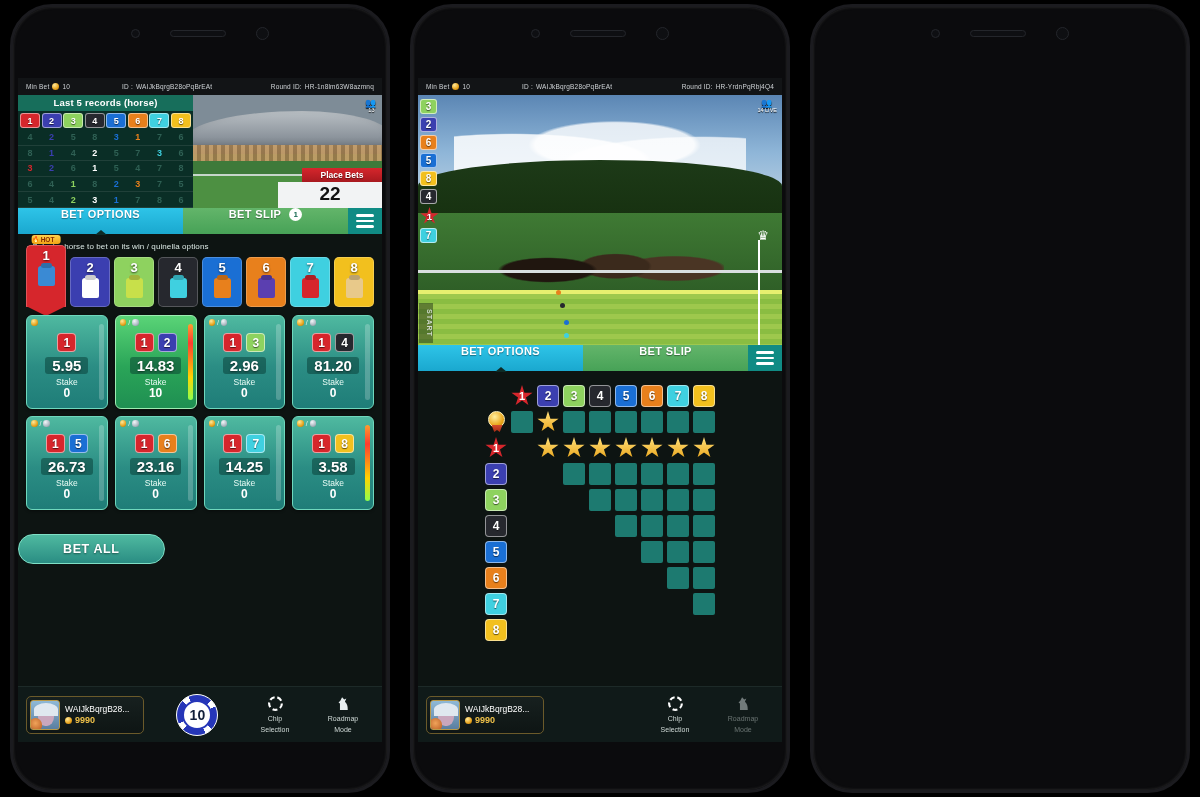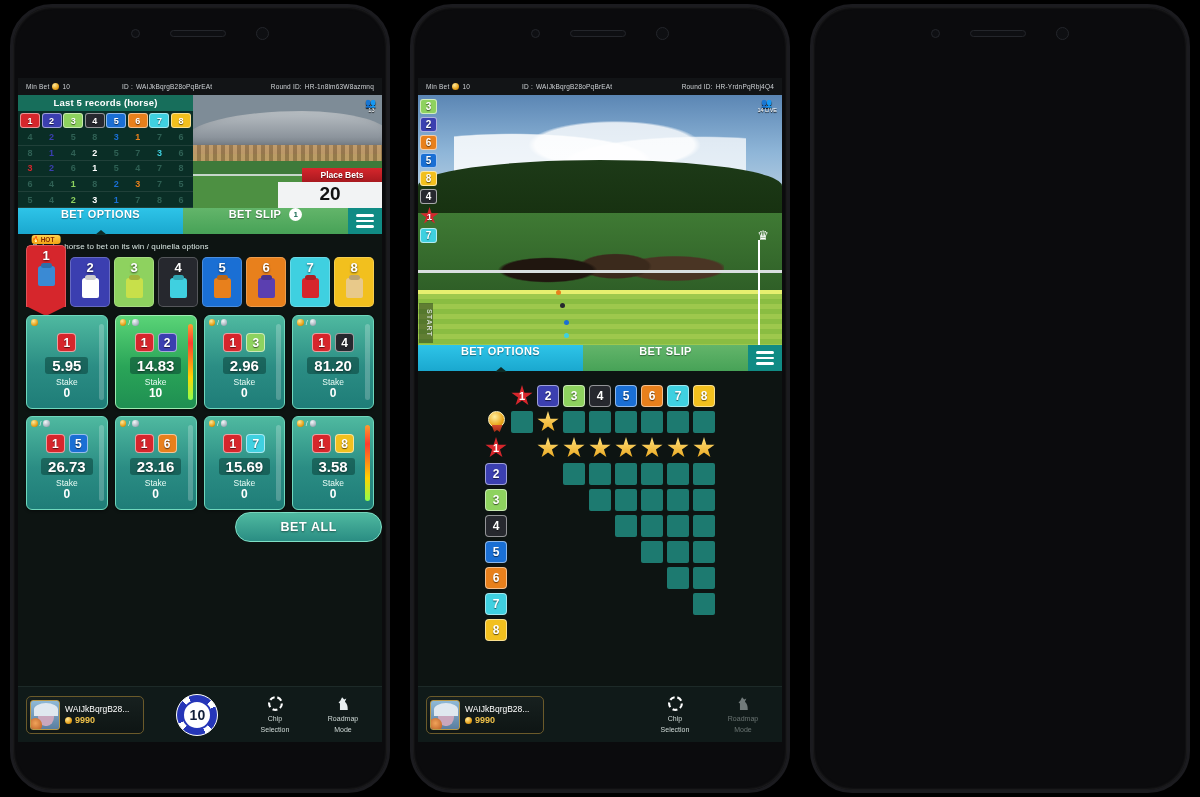--- a/index.html
+++ b/index.html
@@ -211,21 +211,21 @@
     text-shadow:0 1px 2px rgba(0,0,0,.5);
   }
   .card .stlabel { font-size:8.5px; color:#eafdf6; margin-top:3px; font-weight:normal; }
   .card .stval { font-size:12px; color:#fff; font-weight:bold; line-height:1.05; }
   .card .bar {
     position:absolute; right:3px; top:8px; bottom:8px; width:5px; border-radius:3px;
     background:rgba(255,255,255,.22);
   }
   .card .bar.heat { background:linear-gradient(#ff9d2e,#ff3b30 25%,#ffd400 70%,#8dff4e); }
 
-  .betall-wrap { display:flex; justify-content:flex-end; padding:2px 0 4px; }
+  .betall-wrap { display:flex; justify-content:flex-start; padding:24px 0 4px; }
   .betall {
     background:linear-gradient(#4fb9a0,#2a8d83); color:#fff; font-weight:bold;
     font-size:12.5px; letter-spacing:.6px; border-radius:18px;
     padding:7px 44px; border:1px solid #7fe0c6;
     text-shadow:0 1px 2px rgba(0,0,0,.45);
   }
 
   
   .botbar {
     position:absolute; left:0; right:0; bottom:0; height:56px;
@@ -480,21 +480,21 @@
         <div class="venue">
           <div class="grand"></div>
           <div class="deck"></div>
           <div class="rail"></div>
           <div class="viewers">
             <span class="eye">👥</span>
             <span>13</span>
           </div>
           <div class="placebets">
             <div class="pb-head">Place Bets</div>
-            <div class="pb-num">20</div>
+            <div class="pb-num">22</div>
           </div>
         </div>
       </div>
 
       <div class="tabs">
         <div class="tab active">
           <span>BET OPTIONS</span>
         </div>
         <div class="tab idle">
           <span>BET SLIP</span>
@@ -636,21 +636,21 @@
           <div class="card">
             <div class="dots">
               <span class="dot gold"></span>
               <span class="slash">/</span>
               <span class="dot silver"></span>
             </div>
             <div class="combo">
               <span class="chipnum" style="background: rgb(214, 38, 44);">1</span>
               <span class="chipnum" style="background: rgb(63, 208, 224);">7</span>
             </div>
-            <div class="odds">15.69</div>
+            <div class="odds">14.25</div>
             <div class="stlabel">Stake</div>
             <div class="stval">0</div>
             <div class="bar"></div>
           </div>
           <div class="card">
             <div class="dots">
               <span class="dot gold"></span>
               <span class="slash">/</span>
               <span class="dot silver"></span>
             </div>

